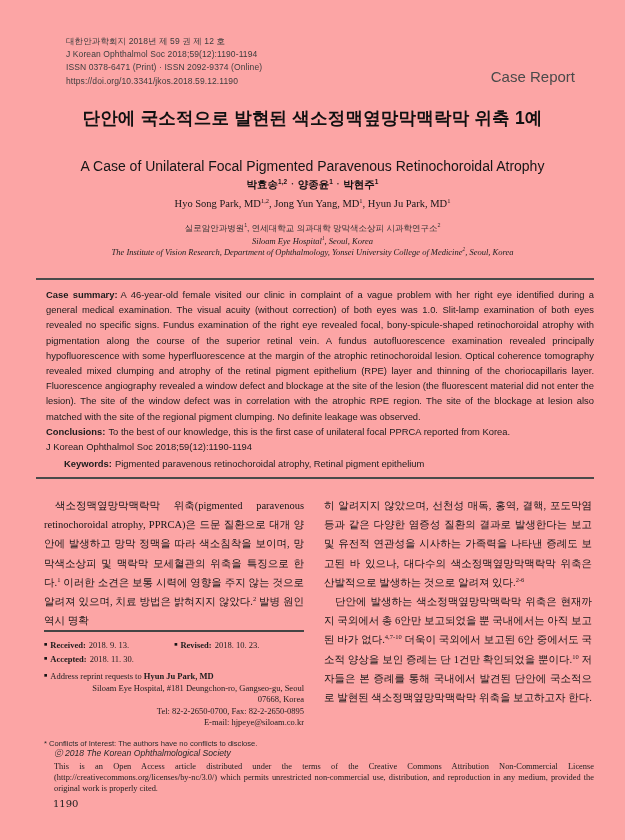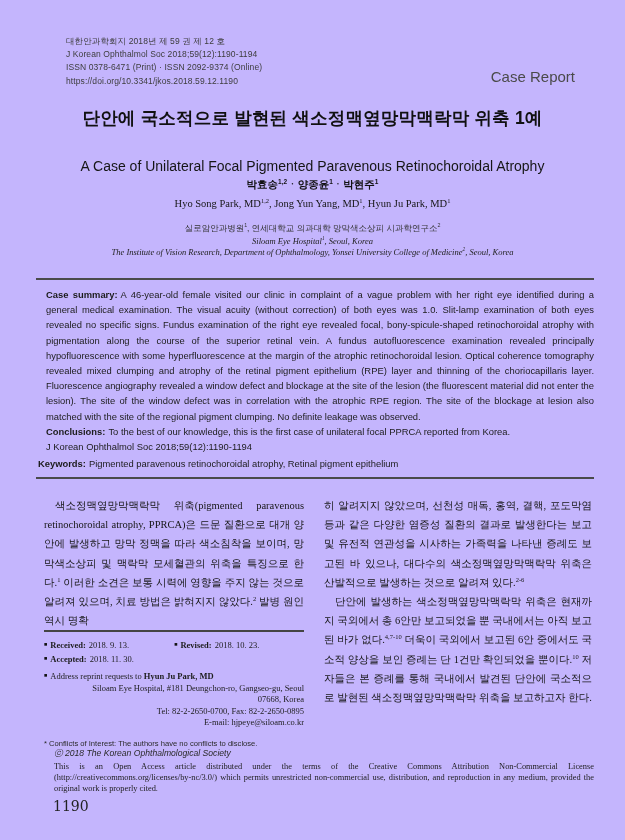--- a/index.html
+++ b/index.html
@@ -1,19 +1,19 @@
 <!DOCTYPE html>
 <html><head>
 <meta charset="utf-8">
 <style>
   html,body{margin:0;padding:0;background:#e8e8e8;}
   .page{
     position:relative;
     width:625px;height:840px;
-    background:#c4b5fd;
+    background:#fca5a5;
     font-family:"Liberation Sans", sans-serif;
     color:#1c1c1c;
     overflow:hidden;
   }
   
   .journal-info{
     position:absolute;left:66px;top:35px;
     font-size:8.5px;line-height:13.2px;color:#3d3d3d;
     letter-spacing:0.1px;
   }
@@ -55,21 +55,21 @@
   .rule-top{top:278px;}
   .rule-mid{top:477px;}
   
   .abstract{
     position:absolute;top:287px;left:46px;width:548px;
     font-size:9.4px;line-height:15.2px;text-align:justify;color:#1c1c1c;
   }
   .abstract p{margin:0;}
   .lbl{font-weight:bold;margin-right:3px;}
   .keywords{
-    position:absolute;top:456px;left:38px;width:548px;
+    position:absolute;top:456px;left:64px;width:548px;
     font-size:9.4px;line-height:15.2px;color:#1c1c1c;
   }
   
   .body-cols{
     position:absolute;top:496px;left:44px;width:548px;
     display:flex;gap:20px;
     font-family:"Liberation Serif", serif;
     font-size:10.5px;line-height:19.2px;text-align:justify;color:#161616;
   }
   .col-left{width:260px;}
@@ -101,21 +101,21 @@
     font-size:8.6px;font-style:italic;color:#2a2a2a;
   }
   .footer-license{
     position:absolute;top:761px;left:54px;width:540px;
     font-family:"Liberation Serif", serif;
     font-size:8.4px;line-height:11px;text-align:justify;color:#1c1c1c;
   }
   .page-num{
     position:absolute;top:798px;left:53px;
     font-family:"DejaVu Serif", serif;
-    font-size:14px;color:#222;
+    font-size:10px;color:#222;
   }
 </style>
 </head>
 <body>
 
 <div class="page">
 
   <div class="journal-info">
     <div>대한안과학회지 2018년 제 59 권 제 12 호</div>
     <div>J Korean Ophthalmol Soc 2018;59(12):1190-1194</div>

